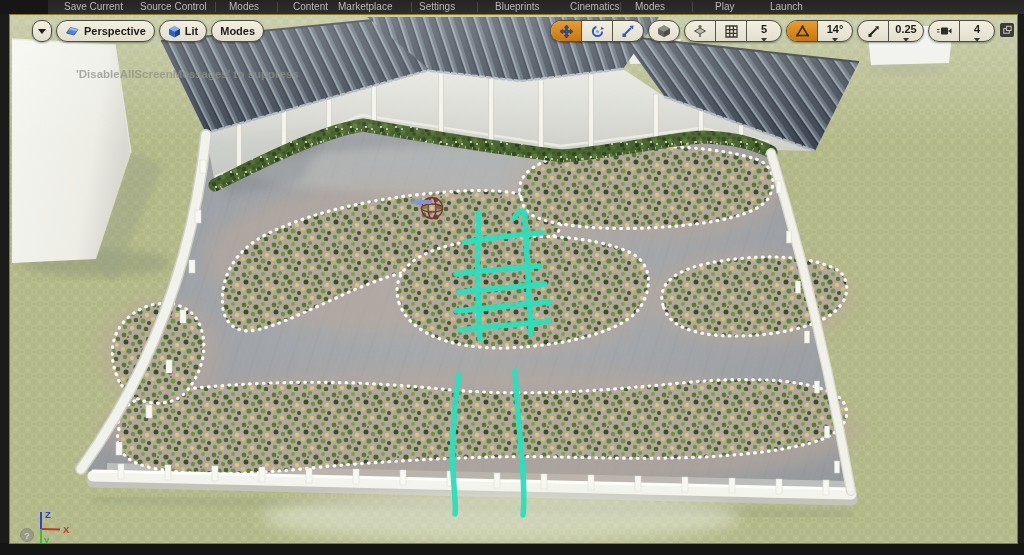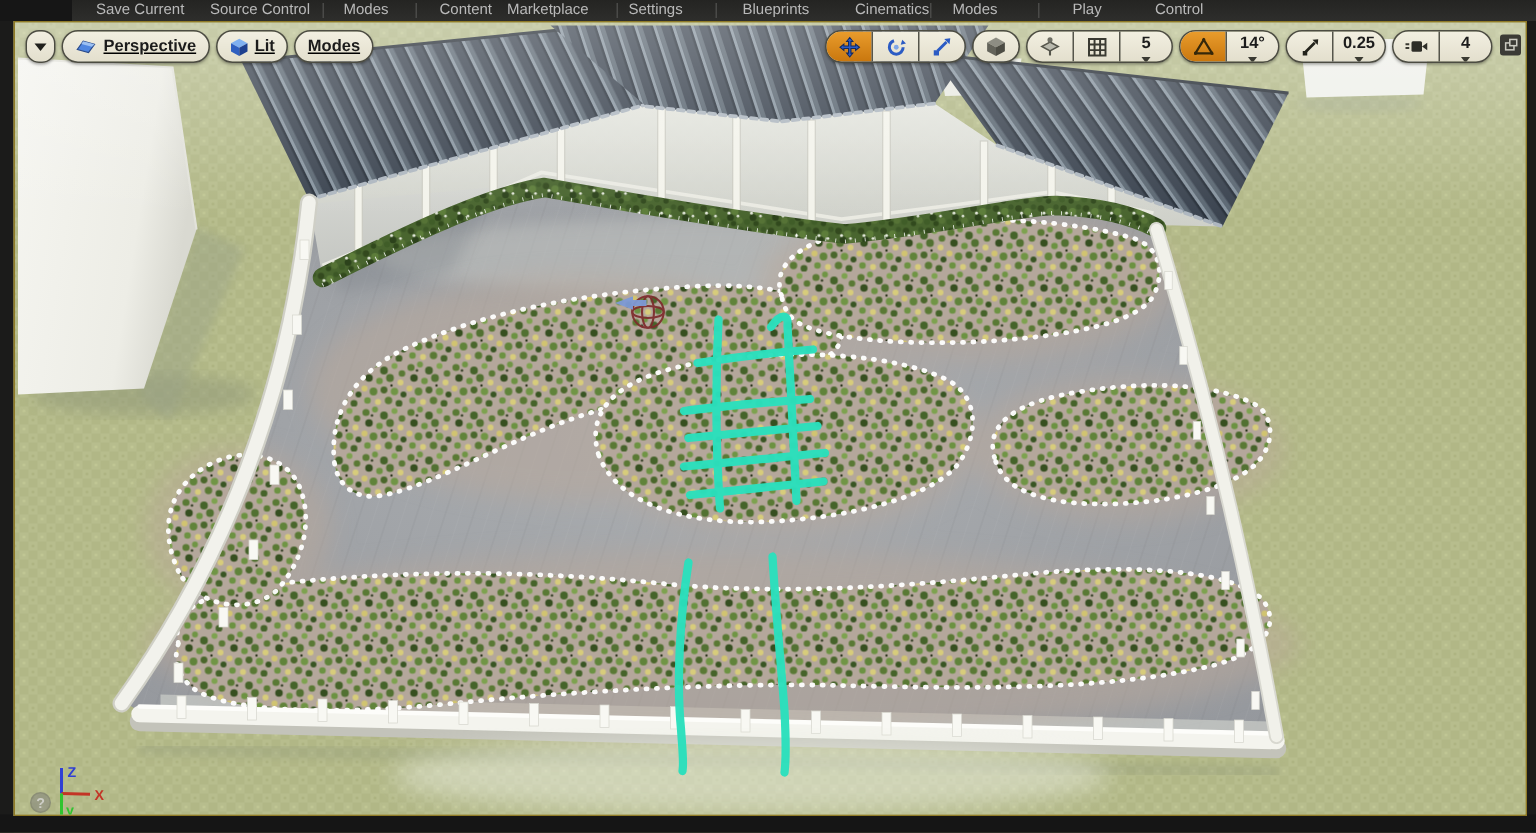--- a/index.html
+++ b/index.html
@@ -30,21 +30,21 @@
   #menubar i:nth-of-type(5){left:572px}
   #menubar i:nth-of-type(6){left:644px}
 
   
   #viewport{position:absolute;left:9px;top:14px;width:1007px;height:528px;
             border:1px solid #8f7a26;background:#b7bd8d;}
   #scene{position:absolute;left:0;top:0;width:100%;height:100%;}
 
   
   .vtbar{position:absolute;top:5px;display:flex;gap:4px;align-items:flex-start;}
-  #vt-left{left:7px;text-decoration:underline;}
+  #vt-left{left:22px;}
   #vt-right{right:22px;}
   .vbtn,.pill{height:20px;background:linear-gradient(#f2efe1,#e3dfcd);
        border:1.5px solid #4c4c42;border-radius:11px;display:flex;align-items:center;
        box-shadow:0 1px 2px rgba(0,0,0,.35);}
   .vbtn{padding:0 8px;gap:4px;font-size:11px;font-weight:bold;color:#1b1b1b;}
   .pill{overflow:hidden;}
   .cell{height:20px;min-width:22px;display:flex;align-items:center;justify-content:center;
         padding:0 4px;position:relative;border-left:1px solid #55554b;}
   .cell:first-child{border-left:none;}
   .cell.active{background:linear-gradient(#e99c2c,#c9770e);}
@@ -77,21 +77,21 @@
     <span>Save Current</span>
     <span>Source Control</span>
     <span>Modes</span>
     <span>Content</span>
     <span>Marketplace</span>
     <span>Settings</span>
     <span>Blueprints</span>
     <span>Cinematics</span>
     <span>Modes</span>
     <span>Play</span>
-    <span>Control</span>
+    <span>Launch</span>
     <i></i>
     <i></i>
     <i></i>
     <i></i>
     <i></i>
     <i></i>
   </div>
 
   <div id="leftchrome"></div>
   <div id="rightchrome"></div>
@@ -370,20 +370,21 @@
         <text x="26" y="537.5" text-anchor="middle" fill="#d8d8d4" opacity="0.85">?</text>
         <path d="M40,528 L40,511" stroke="#2f3fd4" stroke-width="2"></path>
         <path d="M40,528 L59,528.5" stroke="#c33426" stroke-width="2"></path>
         <path d="M40,528 L40,546" stroke="#2fc42f" stroke-width="2"></path>
         <text x="44" y="517" fill="#2f3fd4">Z</text>
         <text x="62" y="532" fill="#c33426">X</text>
         <text x="43" y="542" fill="#2fc42f">y</text>
       </g>
     </svg>
 
+    <div id="warn2">'DisableAllScreenMessages' to suppress</div>
 
     <div class="vtbar" id="vt-left">
       <div class="vbtn" style="padding:0 5px;border-radius:9px;">
         <span class="dcaret"></span>
       </div>
       <div class="vbtn">
         <svg width="15" height="12" viewBox="0 0 15 12">
           <path d="M1.5,8 L5.5,2.5 L13,4.5 L9,10 Z" fill="#4f86e0" stroke="#2a4a8a" stroke-width="0.8"></path>
           <path d="M5.5,2.5 L13,4.5 L11.3,6.2 L4.2,4.4 Z" fill="#9cc0f2"></path>
         </svg>

